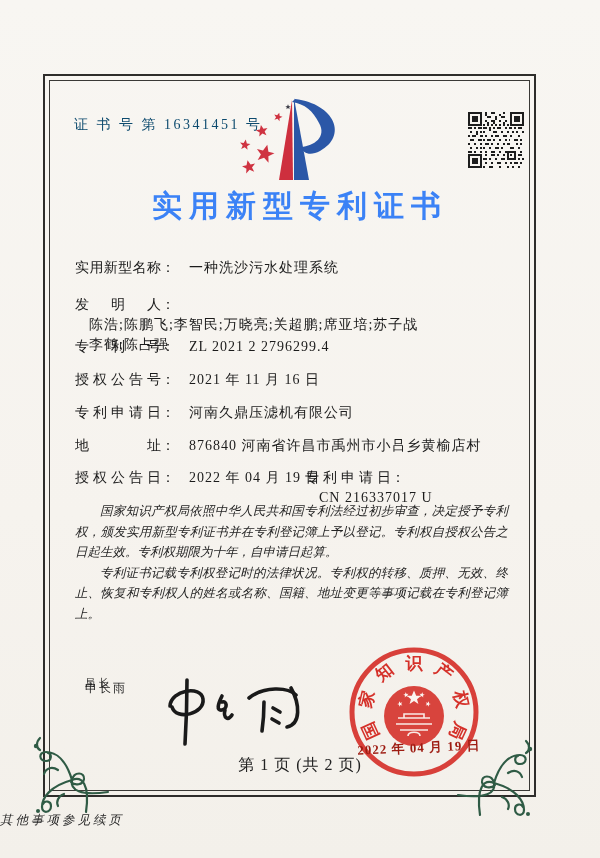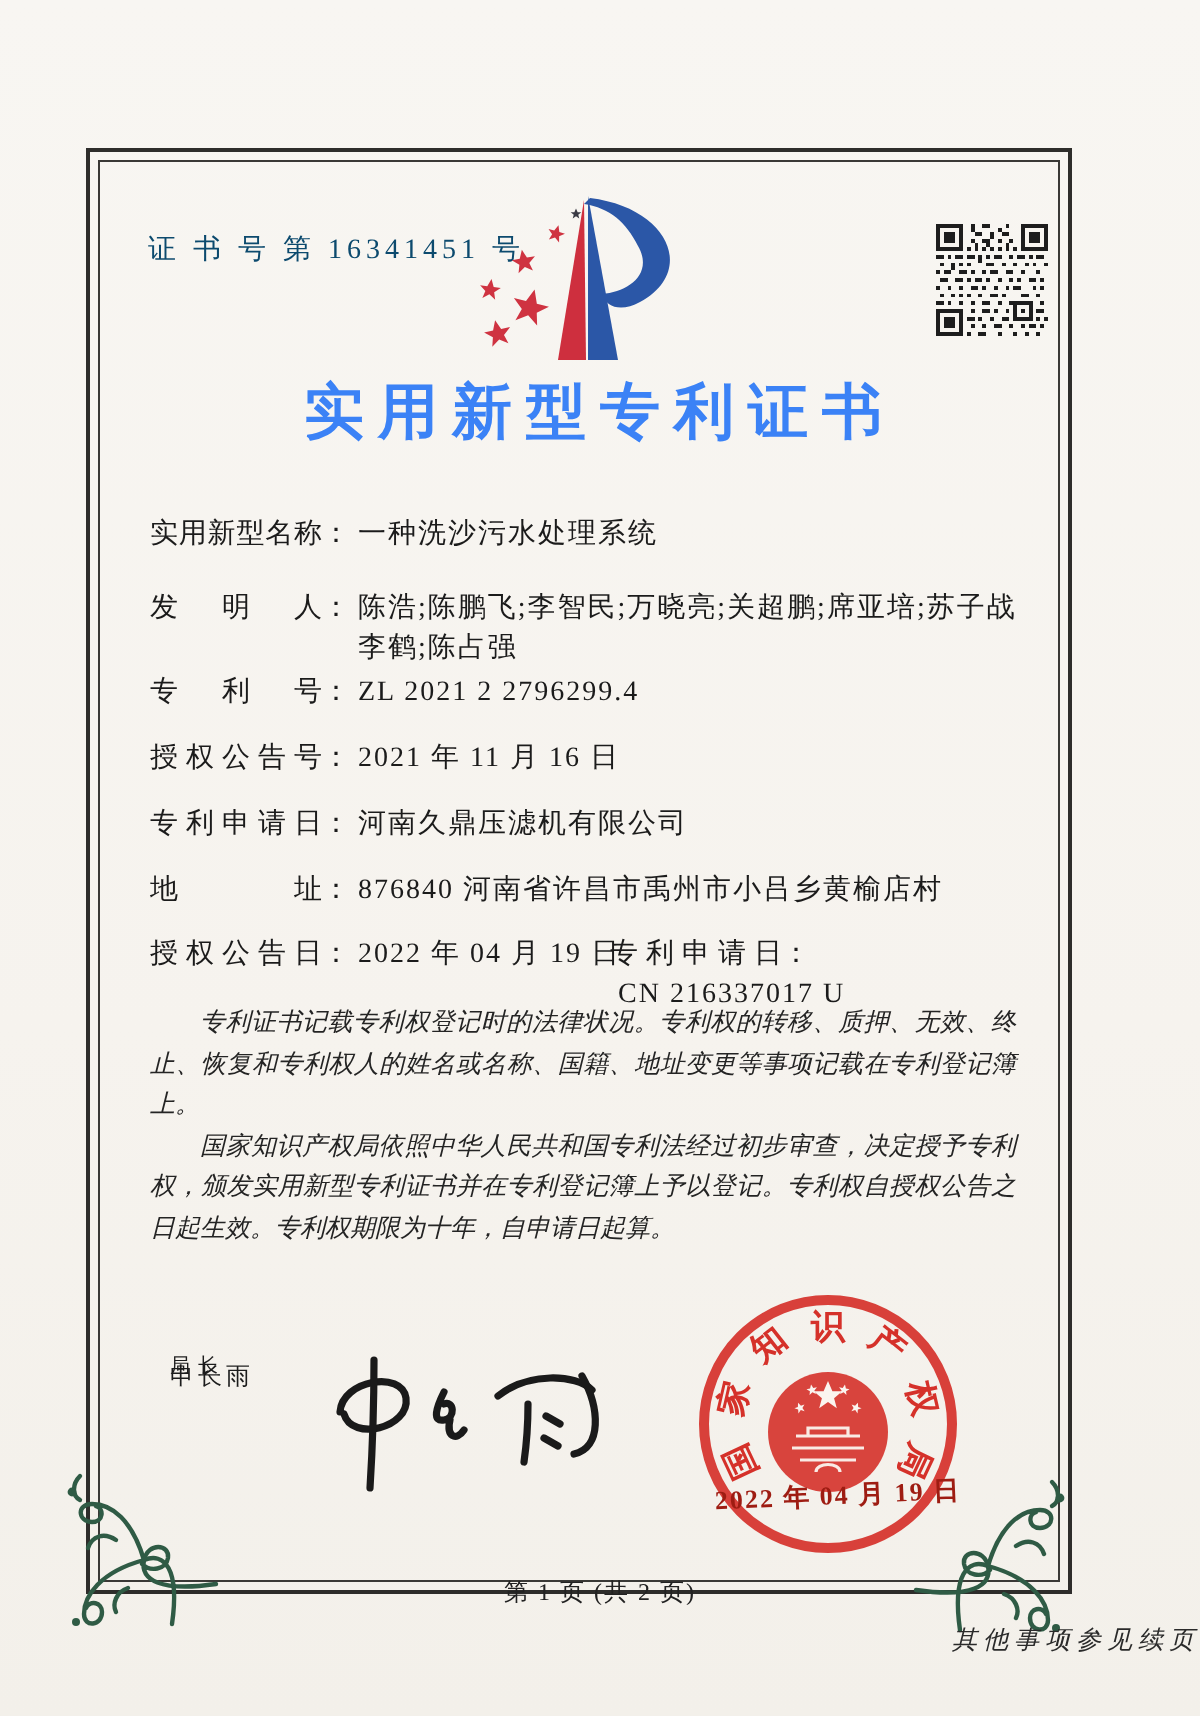--- a/index.html
+++ b/index.html
@@ -26,41 +26,41 @@
     left:0;right:0;top:186px;text-align:center;margin:0;
     font-size:30px;font-weight:700;letter-spacing:7px;color:#3b82f6;
   }
   .row{left:75px;width:440px;font-size:14px;line-height:20px;color:#1b1b1b;}
   .lab{
     display:inline-block;width:86px;vertical-align:top;
     text-align:justify;text-align-last:justify;
   }
   .col{display:inline-block;vertical-align:top;}
   .val{
-    display:inline-block;vertical-align:top;margin-left:4px;
+    display:inline-block;vertical-align:top;margin-left:14px;
     letter-spacing:1px;white-space:pre-line;max-width:330px;
   }
   .grant-pair2{position:absolute;left:230px;top:0;}
   .body-text{
     left:75px;top:501px;width:433px;font-size:12.5px;line-height:20.5px;
     font-style:italic;color:#242424;text-align:justify;
   }
   .body-text p{margin:0;text-indent:2em;}
   .director-title{left:85px;top:676px;font-size:10px;letter-spacing:4px;font-family:"Liberation Sans","DejaVu Sans",sans-serif;}
   .director-name{left:85px;top:680px;font-size:12px;letter-spacing:2px;font-family:Liberation Serif, serif;}
   .signature{left:152px;top:676px;}
   .seal{left:346px;top:644px;}
   .seal-date{
     left:352px;top:739px;width:134px;text-align:center;
     font-size:13px;font-weight:700;letter-spacing:1px;color:#9e1c12;
     transform:rotate(-2.5deg);
   }
-  .page-info{left:0;right:0;top:788px;text-align:center;font-size:12px;letter-spacing:1px;color:#222;}
+  .page-info{left:0;right:0;top:755px;text-align:center;font-size:16px;letter-spacing:1px;color:#222;}
   .footer-note{
-    left:0;right:0;top:812px;text-align:right;font-size:12.5px;
+    left:0;right:0;top:812px;text-align:left;font-size:12.5px;
     font-style:italic;letter-spacing:3px;color:#2a2a2a;
   }
   .logo{left:235px;top:94px;}
   .qr{left:468px;top:112px;}
   .flourish-left{left:28px;top:732px;}
   .flourish-right{left:456px;top:735px;transform:scaleX(-1);}
 </style>
 </head>
 <body>
 
@@ -137,22 +137,22 @@
 </div>
 <div class="abs row" style="top:436px">
   <span class="lab">地址</span><span class="col">：</span><span class="val">876840 河南省许昌市禹州市小吕乡黄榆店村</span>
 </div>
 <div class="abs row" style="top:468px">
   <span class="lab">授权公告日</span><span class="col">：</span><span class="val">2022 年 04 月 19 日</span>
   <span class="grant-pair2"><span class="lab">专利申请日</span><span class="col">：</span><span class="val">CN 216337017 U</span></span>
 </div>
 
 <div class="abs body-text">
+  <p>国家知识产权局依照中华人民共和国专利法经过初步审查，决定授予专利权，颁发实用新型专利证书并在专利登记簿上予以登记。专利权自授权公告之日起生效。专利权期限为十年，自申请日起算。</p>
   <p>专利证书记载专利权登记时的法律状况。专利权的转移、质押、无效、终止、恢复和专利权人的姓名或名称、国籍、地址变更等事项记载在专利登记簿上。</p>
-  <p>国家知识产权局依照中华人民共和国专利法经过初步审查，决定授予专利权，颁发实用新型专利证书并在专利登记簿上予以登记。专利权自授权公告之日起生效。专利权期限为十年，自申请日起算。</p>
 </div>
 
 <div class="abs director-title">局长</div>
 <div class="abs director-name">申长雨</div>
 
 <svg class="abs signature" width="170" height="72" viewBox="0 0 170 72">
   <g fill="none" stroke="#1a1a1a" stroke-width="3.6" stroke-linecap="round" stroke-linejoin="round">
     <path d="M18,30 C19,14 49,9 51,23 C53,38 24,45 20,31"></path>
     <path d="M35,4 C35,20 34,52 33,68"></path>
     <path d="M70,20 C66,28 64,35 70,34 C76,33 75,24 70,26 M73,34 C71,42 76,45 80,39"></path>

